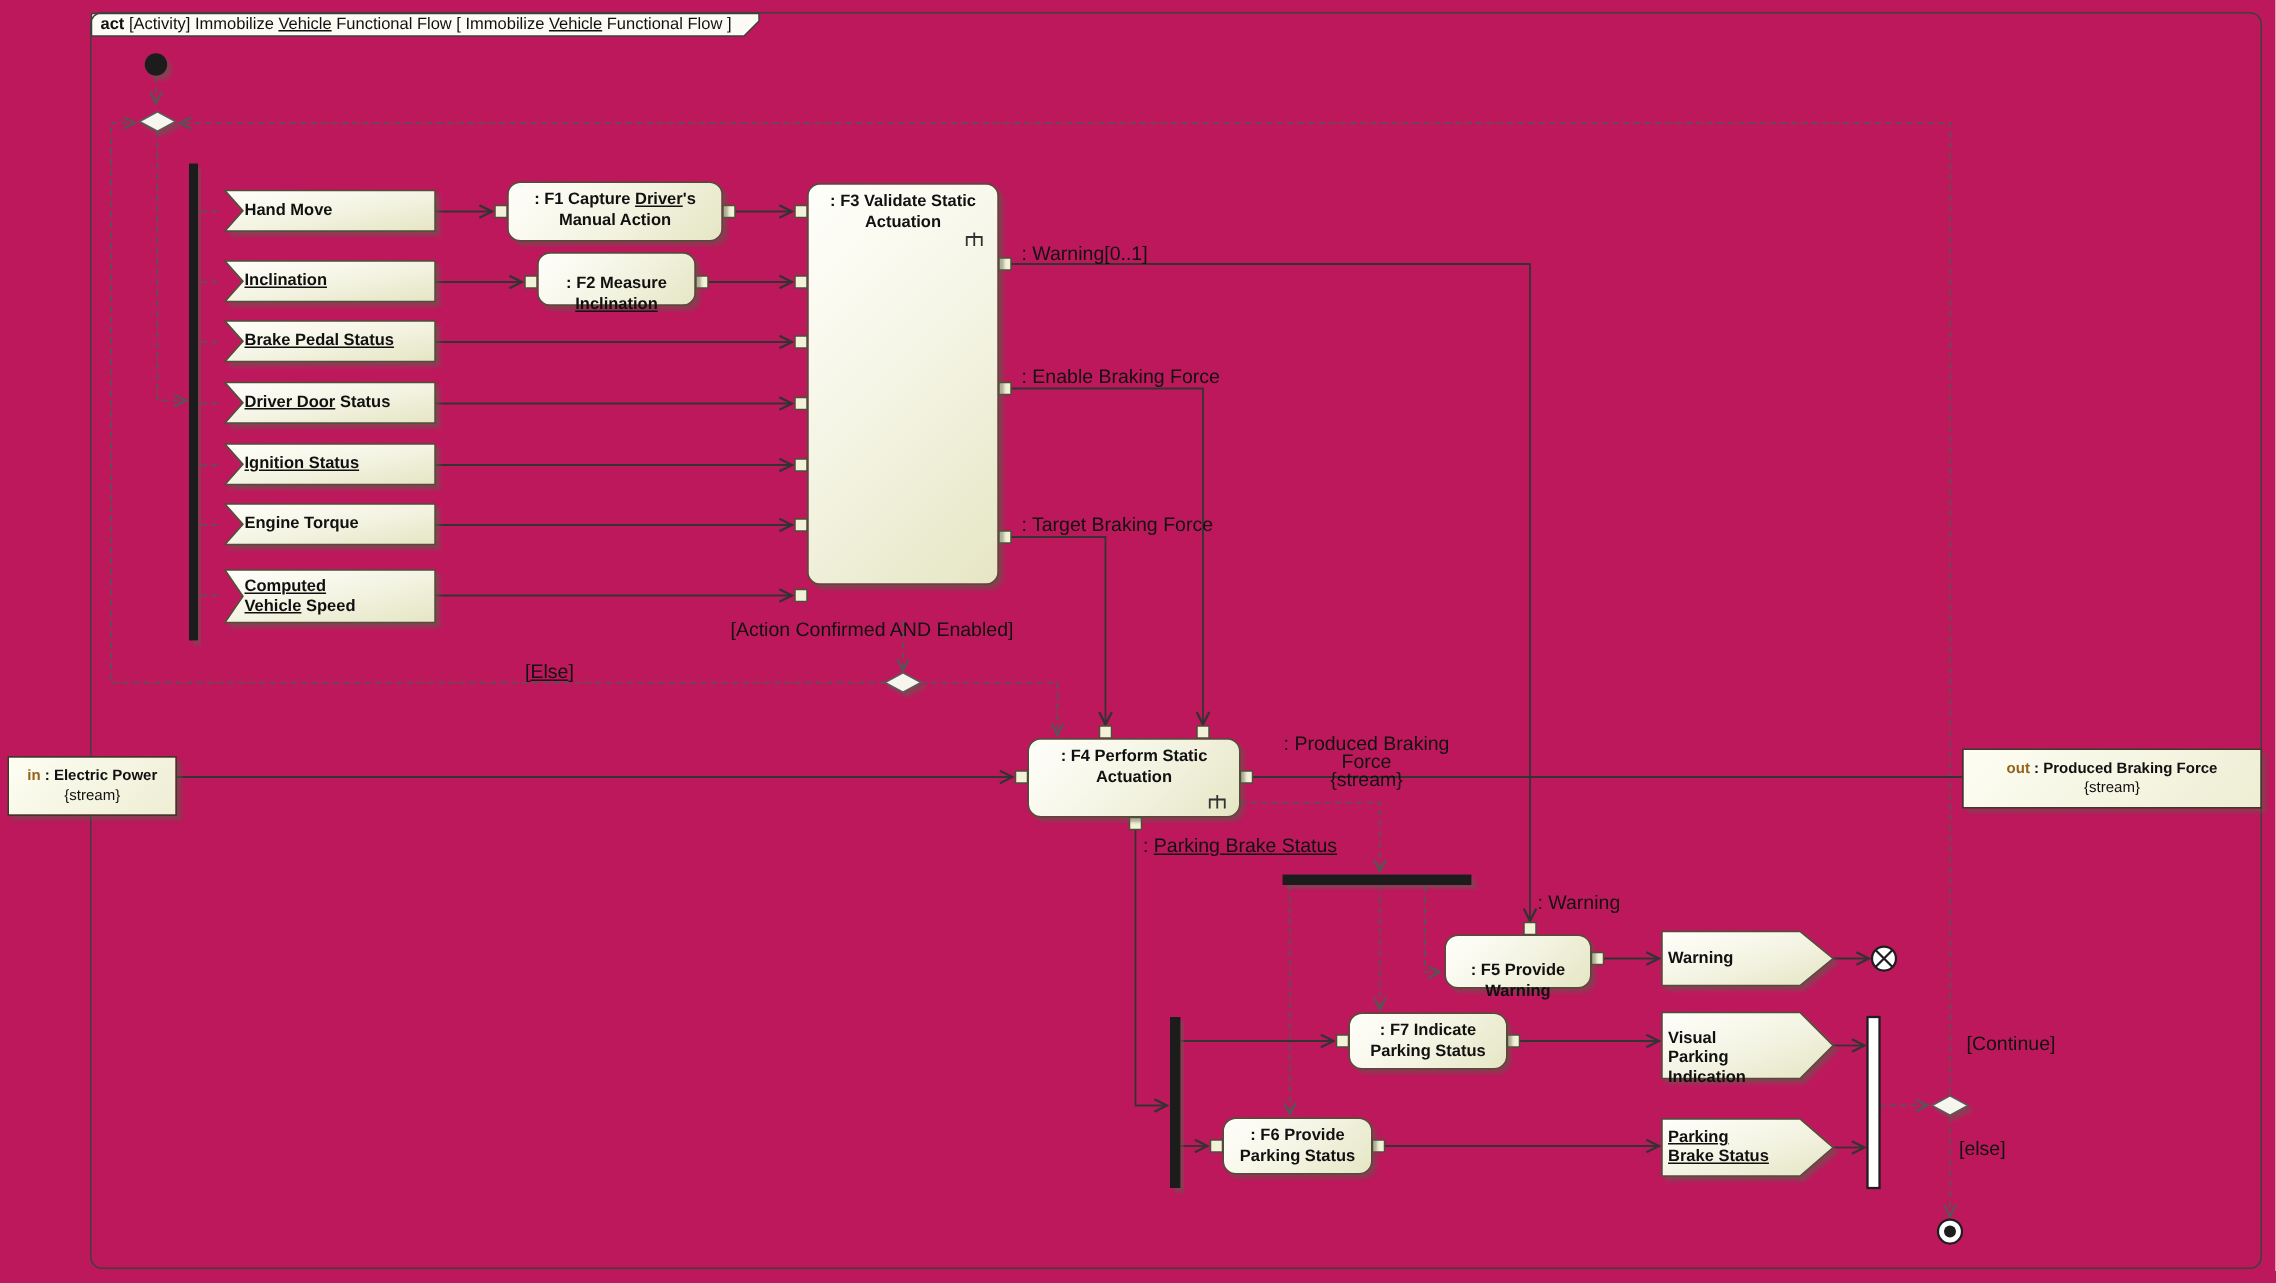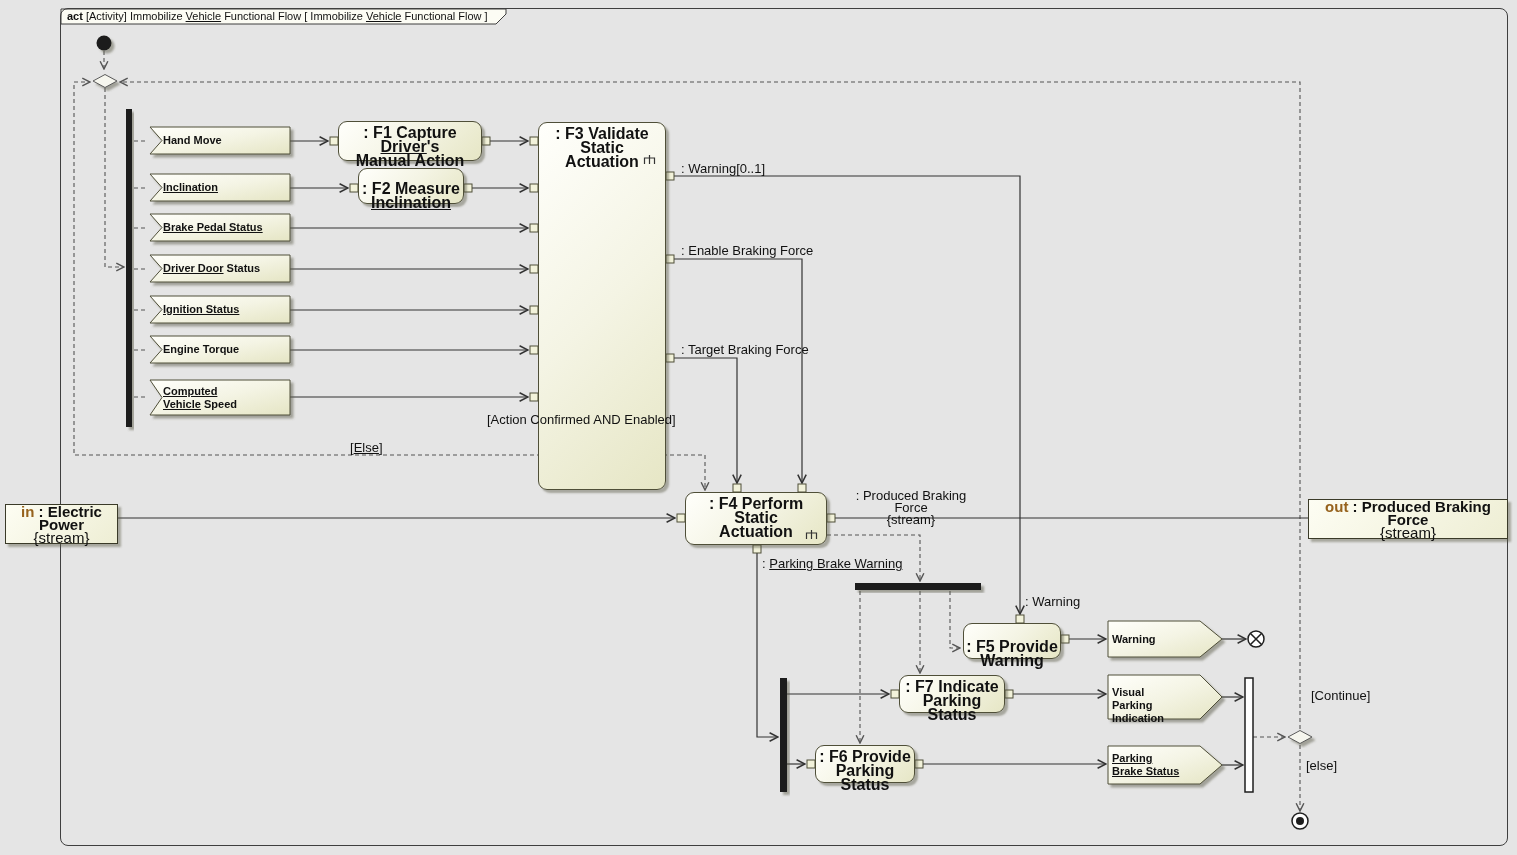--- a/index.html
+++ b/index.html
@@ -1,31 +1,31 @@
 <!DOCTYPE html>
 <html><head>
 <meta charset="utf-8">
 <style>
   *{box-sizing:border-box;margin:0;padding:0}
   html,body{background:#ffffff}
-  .canvas{position:relative;width:1517px;height:855px;background:#e5e5e5;
+  .canvas{position:relative;width:1517px;height:855px;background:#be185d;
           font-family:"Liberation Sans","DejaVu Sans",sans-serif;color:#111;overflow:hidden}
   .wires{position:absolute;left:0;top:0}
   .frame{position:absolute;left:60px;top:8px;width:1448px;height:838px;
          border:1px solid #3f3f3f;border-radius:8px;pointer-events:none}
   .node{position:absolute;border:1px solid #4f4f38;border-radius:9px;
         background:linear-gradient(135deg,#fffffb 0%,#f4f4e4 50%,#e6e6c5 100%);
         box-shadow:3px 3px 2px rgba(90,90,70,.45)}
   .param{position:absolute;border:1px solid #3a3a28;
         background:linear-gradient(135deg,#fdfdf3 0%,#eeeed4 100%);
         box-shadow:3px 3px 2px rgba(90,90,70,.45);
         display:flex;flex-direction:column;align-items:center;justify-content:center;
-        font-size:15px;line-height:13px;text-align:center}
+        font-size:10px;line-height:13px;text-align:center}
   .ntxt{display:flex;flex-direction:column;align-items:center;padding-top:4px;
-        font-weight:bold;font-size:16px;line-height:14px;text-align:center;width:100%}
+        font-weight:bold;font-size:11px;line-height:14px;text-align:center;width:100%}
   .txt{position:absolute;display:flex;flex-direction:column;align-items:flex-start;justify-content:center;
        font-weight:bold;font-size:11px;line-height:13px;text-align:center}
   .flbl{position:absolute;font-size:13px;line-height:12px;white-space:nowrap}
   .flbl.ctr{white-space:normal;text-align:center}
   .tabtxt{position:absolute;left:67px;top:10px;font-size:11px;white-space:nowrap}
   .u{text-decoration:underline}
   .b{font-weight:bold}
   .c{color:#96621d}
   .mod{font-weight:normal}
   .rake{position:absolute}
@@ -179,21 +179,21 @@
     </div>
   </div>
 
   <div class="node" style="left:358px;top:168px;width:106px;height:36px">
     <div class="ntxt" style="padding-top:13px">
       <div><span>: F2 Measure</span></div>
       <div><span class="u">Inclination</span></div>
     </div>
   </div>
 
-  <div class="node" style="left:538px;top:122px;width:128px;height:368px">
+  <div class="node" style="left:538px;top:122px;width:128px;height:268px">
     <div class="ntxt">
       <div><span>: F3 Validate Static</span></div>
       <div><span>Actuation</span></div>
     </div>
     <svg class="rake" style="right:9px;top:31px" width="13" height="11" viewBox="0 0 13 11">
       <path d="M6.5,1 V4 M1.5,10 V4 H11.5 V10 M6.5,4 V10" fill="none" stroke="#333" stroke-width="1.2"></path>
     </svg>
   </div>
 
   <div class="node" style="left:685px;top:492px;width:142px;height:53px">
@@ -274,18 +274,18 @@
 
   <div class="flbl" style="left:681px;top:163px">: Warning[0..1]</div>
   <div class="flbl" style="left:681px;top:245px">: Enable Braking Force</div>
   <div class="flbl" style="left:681px;top:344px">: Target Braking Force</div>
   <div class="flbl" style="left:487px;top:414px">[Action Confirmed AND Enabled]</div>
   <div class="flbl" style="left:350px;top:442px"><span>[</span><span class="u">Else</span><span>]</span></div>
   <div class="flbl ctr" style="left:846px;top:490px;width:130px">
     <div>: Produced Braking Force</div>
     <div>{stream}</div>
   </div>
-  <div class="flbl" style="left:762px;top:558px"><span>: </span><span class="u">Parking Brake Warning</span></div>
+  <div class="flbl" style="left:762px;top:558px"><span>: </span><span class="u">Parking Brake Status</span></div>
   <div class="flbl" style="left:1025px;top:596px">: Warning</div>
   <div class="flbl" style="left:1311px;top:690px">[Continue]</div>
   <div class="flbl" style="left:1306px;top:760px">[else]</div>
 
 </div>
 
 </body></html>

